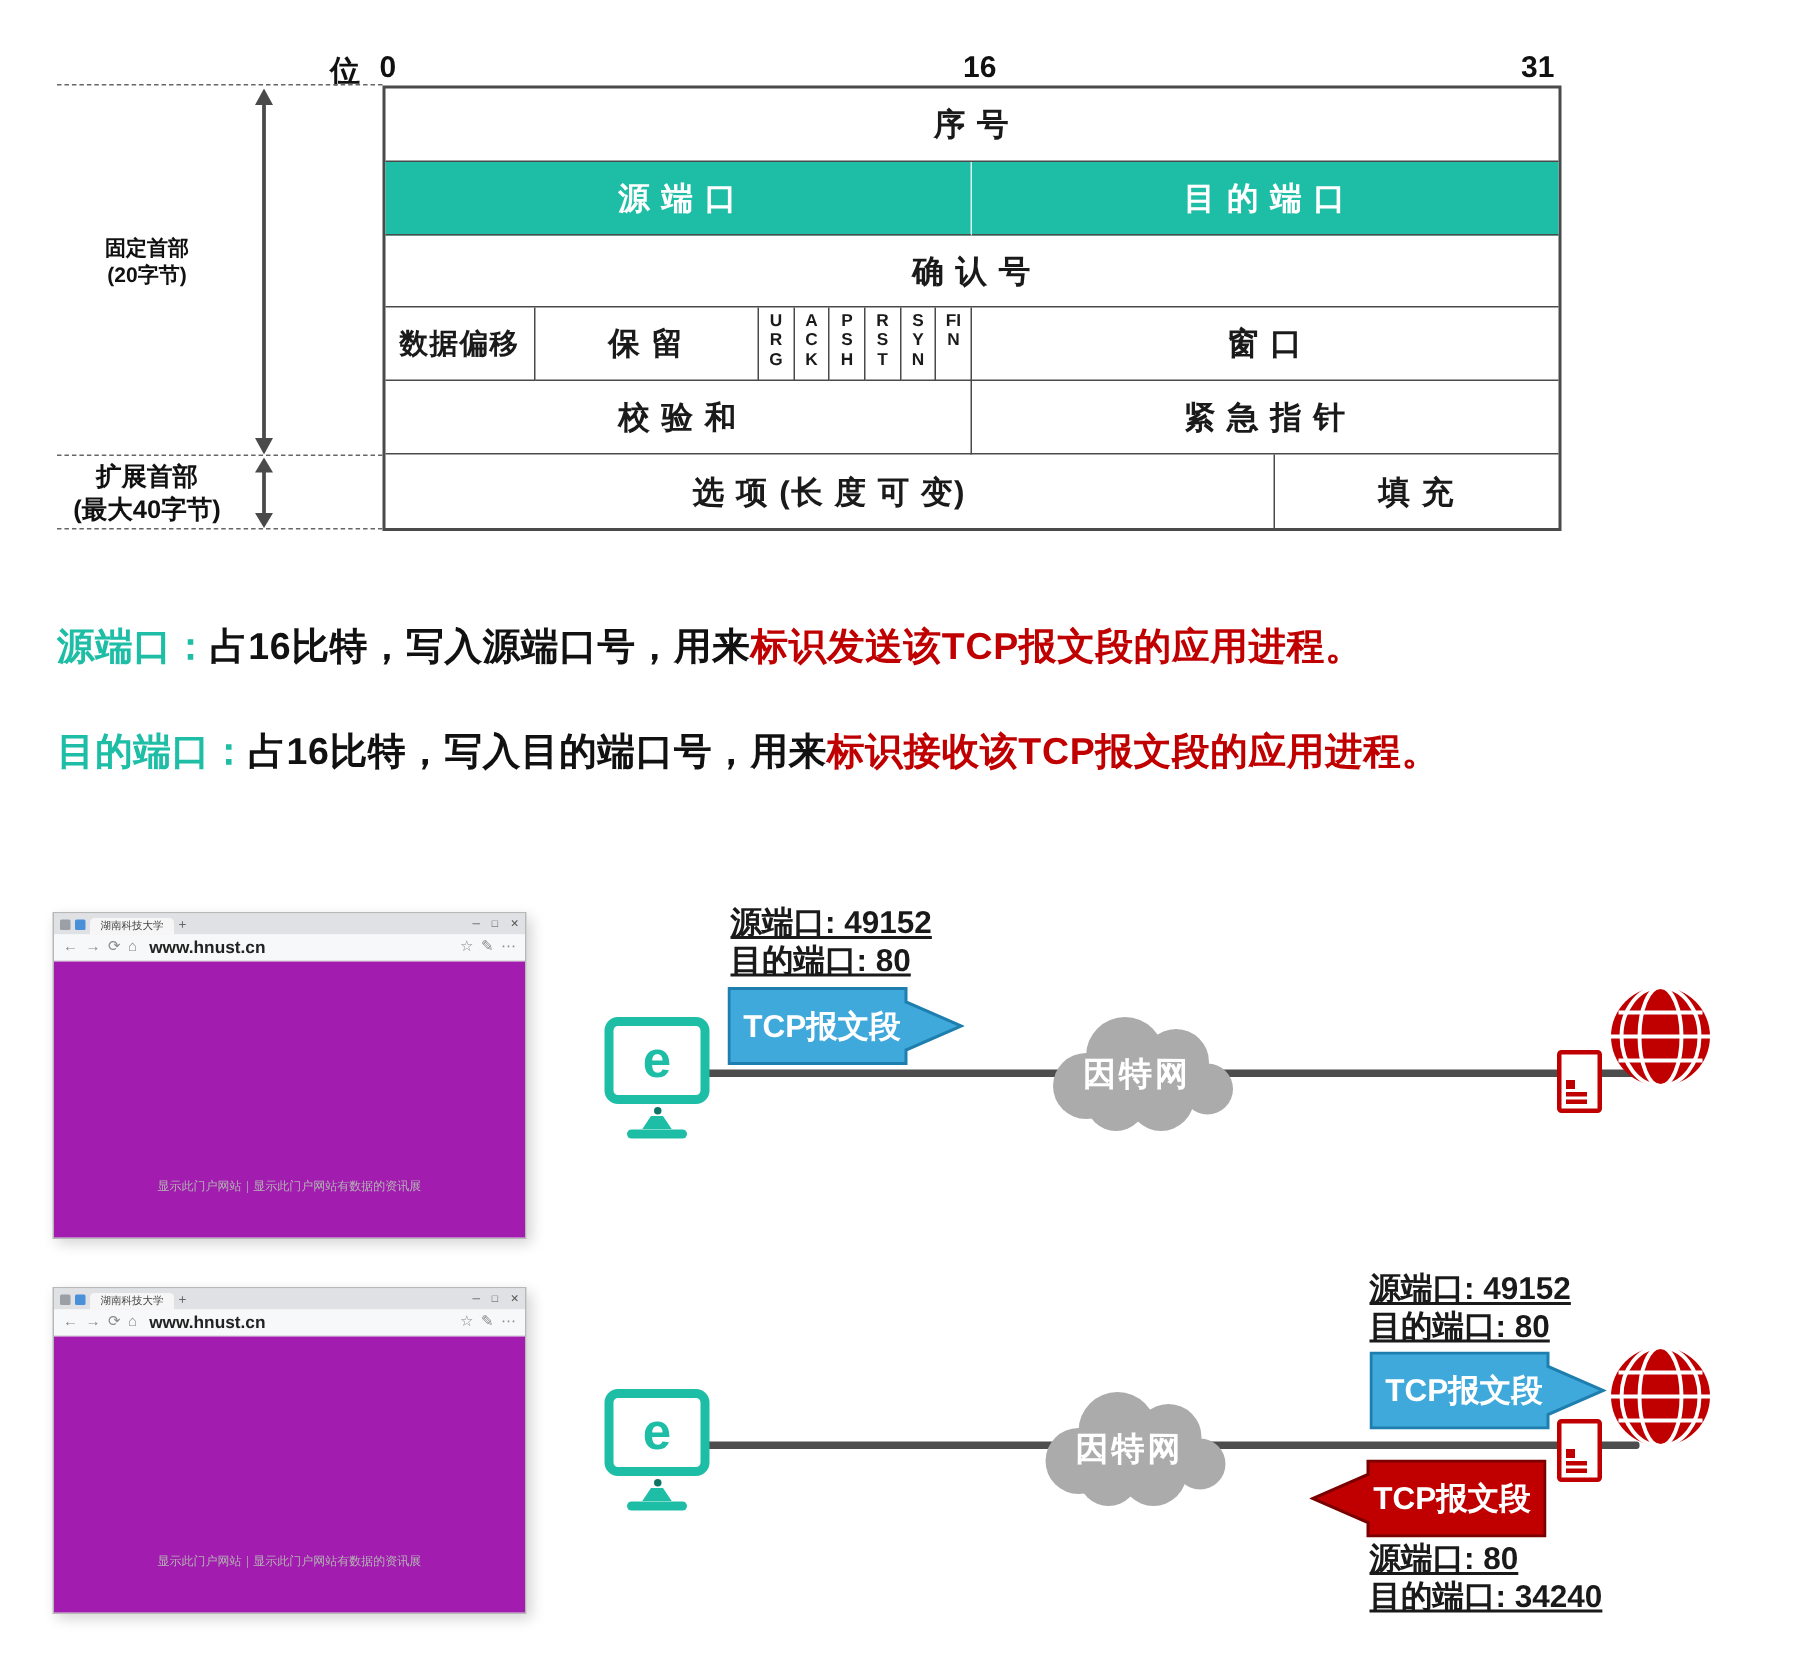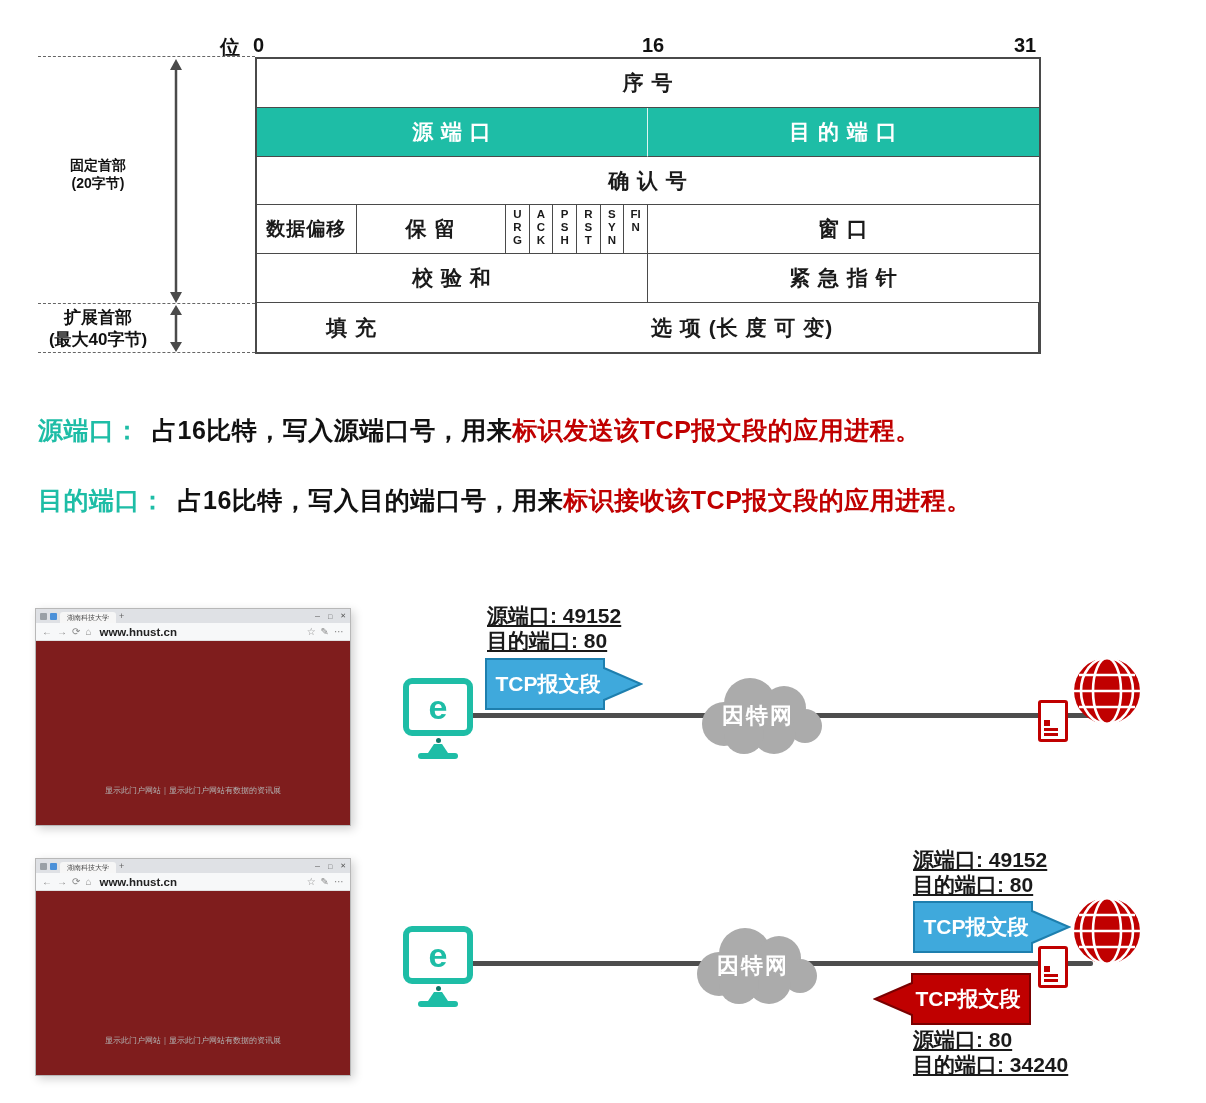--- a/index.html
+++ b/index.html
@@ -26,41 +26,41 @@
 
   
   .dash { border-top:1.5px dashed #666; height:0; }
   .sidelabel { font-weight:bold; text-align:center; line-height:1.3; color:#111; }
   .sidelabel.fixed { font-size:14px; }
   .sidelabel.ext { font-size:17px; }
 
   
   .note { font-size:25px; font-weight:bold; white-space:nowrap; letter-spacing:0.5px; }
   .note .term { color:#1ebda6; }
-  .note .plain { color:#111;margin-left:12px; }
+  .note .plain { color:#111; }
   .note .em { color:#c00000;margin-top:12px; }
 
   
   .browser { width:316px; height:218px; background:#fff; border:1px solid #b8b8b8;
              box-shadow:3px 3px 9px rgba(0,0,0,.18); display:flex; flex-direction:column; }
   .b-tabbar { height:14px; background:#dfe1e5; display:flex; align-items:center; gap:3px;
               padding:0 4px; font-size:8px; color:#555; flex:0 0 14px; }
   .mini-sq { width:7px; height:7px; border-radius:1px; display:inline-block; }
   .sq1 { background:#9aa0a6; } .sq2 { background:#4a90d9; }
   .b-tab { background:#f6f6f6; border-radius:3px 3px 0 0; padding:1px 7px 0 7px; height:11px;
            line-height:10px; font-size:7px; margin-top:3px; color:#444; max-width:86px;
            overflow:hidden; white-space:nowrap; }
   .b-plus { font-size:9px; color:#666; }
   .spacer { flex:1; }
   .winctl { font-size:7px; color:#555; margin-left:5px; }
   .b-navbar { height:18px; background:#f7f8f9; border-bottom:1px solid #e0e0e0; display:flex;
               align-items:center; gap:5px; padding:0 6px; flex:0 0 18px; }
   .nav-ic { font-size:10px; color:#8a8a8a; line-height:1; }
   .b-url { font-size:11.5px; font-weight:bold; color:#222; margin-left:3px; white-space:nowrap; }
-  .b-body { flex:1; position:relative; background:#7f1d1d; }
+  .b-body { flex:1; position:relative; background:#a21caf; }
   .b-caption { position:absolute; left:0; right:0; top:78%; text-align:center; font-size:8px; color:#b3b3b3; }
 
   
   .hline { height:5px; background:#4d4d4d; border-radius:2px; }
   .monitor { width:70px; display:flex; flex-direction:column; align-items:center; }
   .m-screen { width:70px; height:58px; background:#fff; border:6px solid #1ebda6; border-radius:9px;
               display:flex; align-items:center; justify-content:center; }
   .m-letter { color:#1ebda6; font-size:34px; font-weight:bold; line-height:1; }
   .m-dot { width:5px; height:5px; background:#0e7566; border-radius:50%; margin-top:2px; }
   .m-neck { width:20px; height:9px; background:#1ebda6; clip-path:polygon(30% 0,70% 0,100% 100%,0 100%); margin-top:1px; }
@@ -125,22 +125,22 @@
       <div class="cell flagcell">
           <span>FIN</span>
         </div>
       <div class="cell last" style="width:50%">窗 口</div>
     </div>
     <div class="trow">
       <div class="cell w50">校 验 和</div>
       <div class="cell w50 last">紧 急 指 针</div>
     </div>
     <div class="trow">
+      <div class="cell" style="width:75.8%">选 项 (长 度 可 变)</div>
       <div class="cell last" style="width:24.2%">填 充</div>
-      <div class="cell" style="width:75.8%">选 项 (长 度 可 变)</div>
     </div>
   </div>
 
   <div class="abs dash" style="left:38px;top:56px;width:217px"></div>
   <div class="abs dash" style="left:38px;top:303px;width:217px"></div>
   <div class="abs dash" style="left:38px;top:352px;width:217px"></div>
 
   <svg class="abs" style="left:166px;top:59px" width="20" height="244">
     <line x1="10" y1="8" x2="10" y2="236" stroke="#4a4a4a" stroke-width="2.5"></line>
     <polygon points="10,0 4,11 16,11" fill="#4a4a4a"></polygon>

